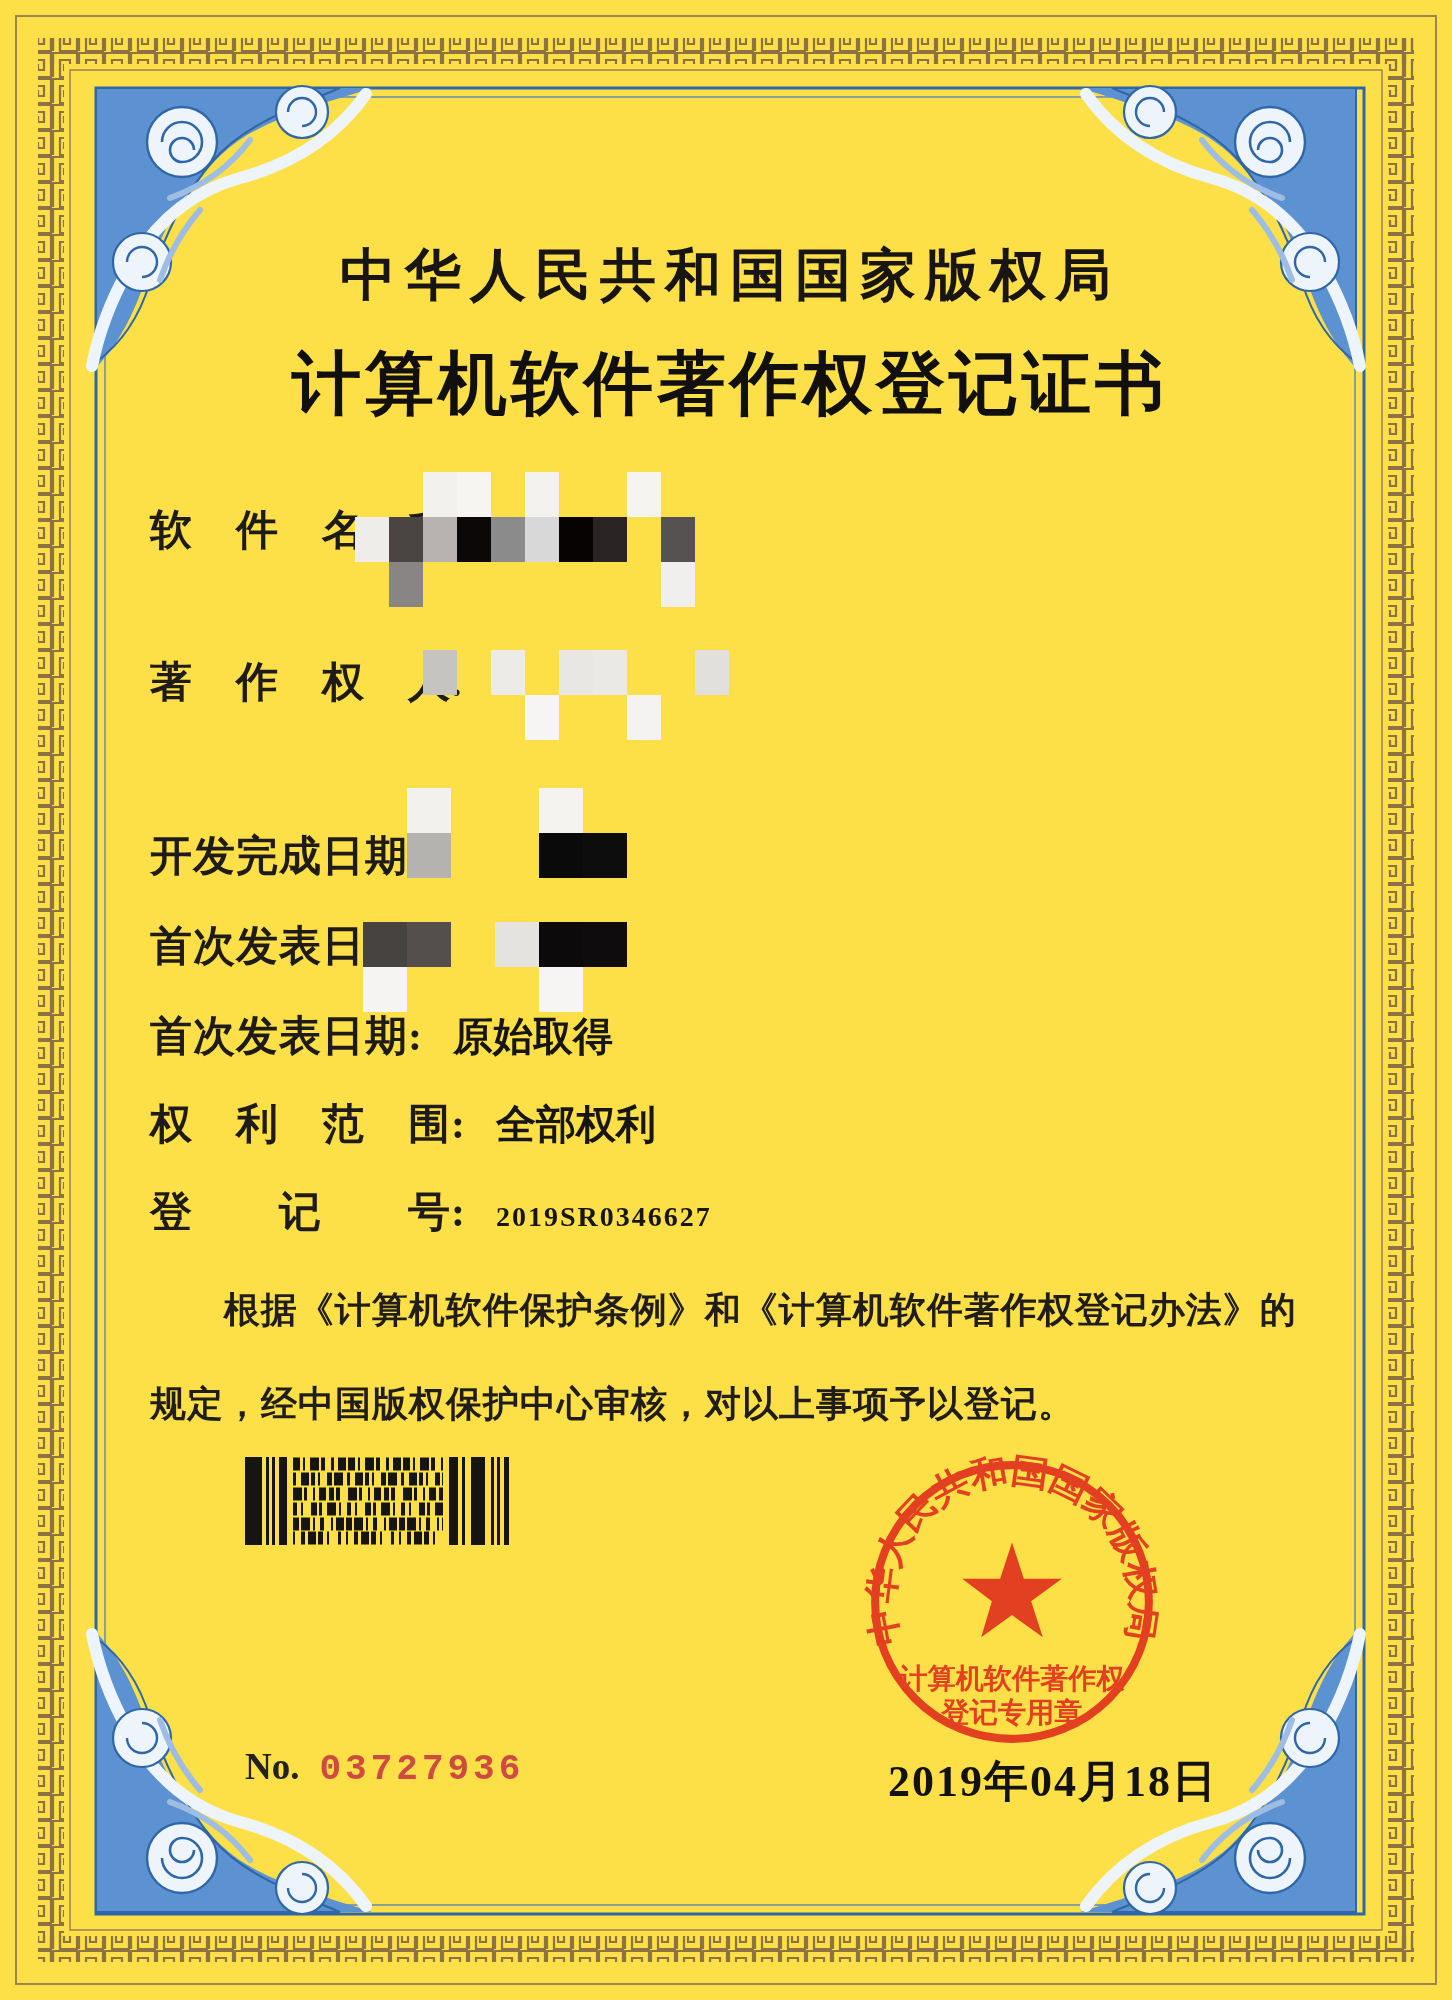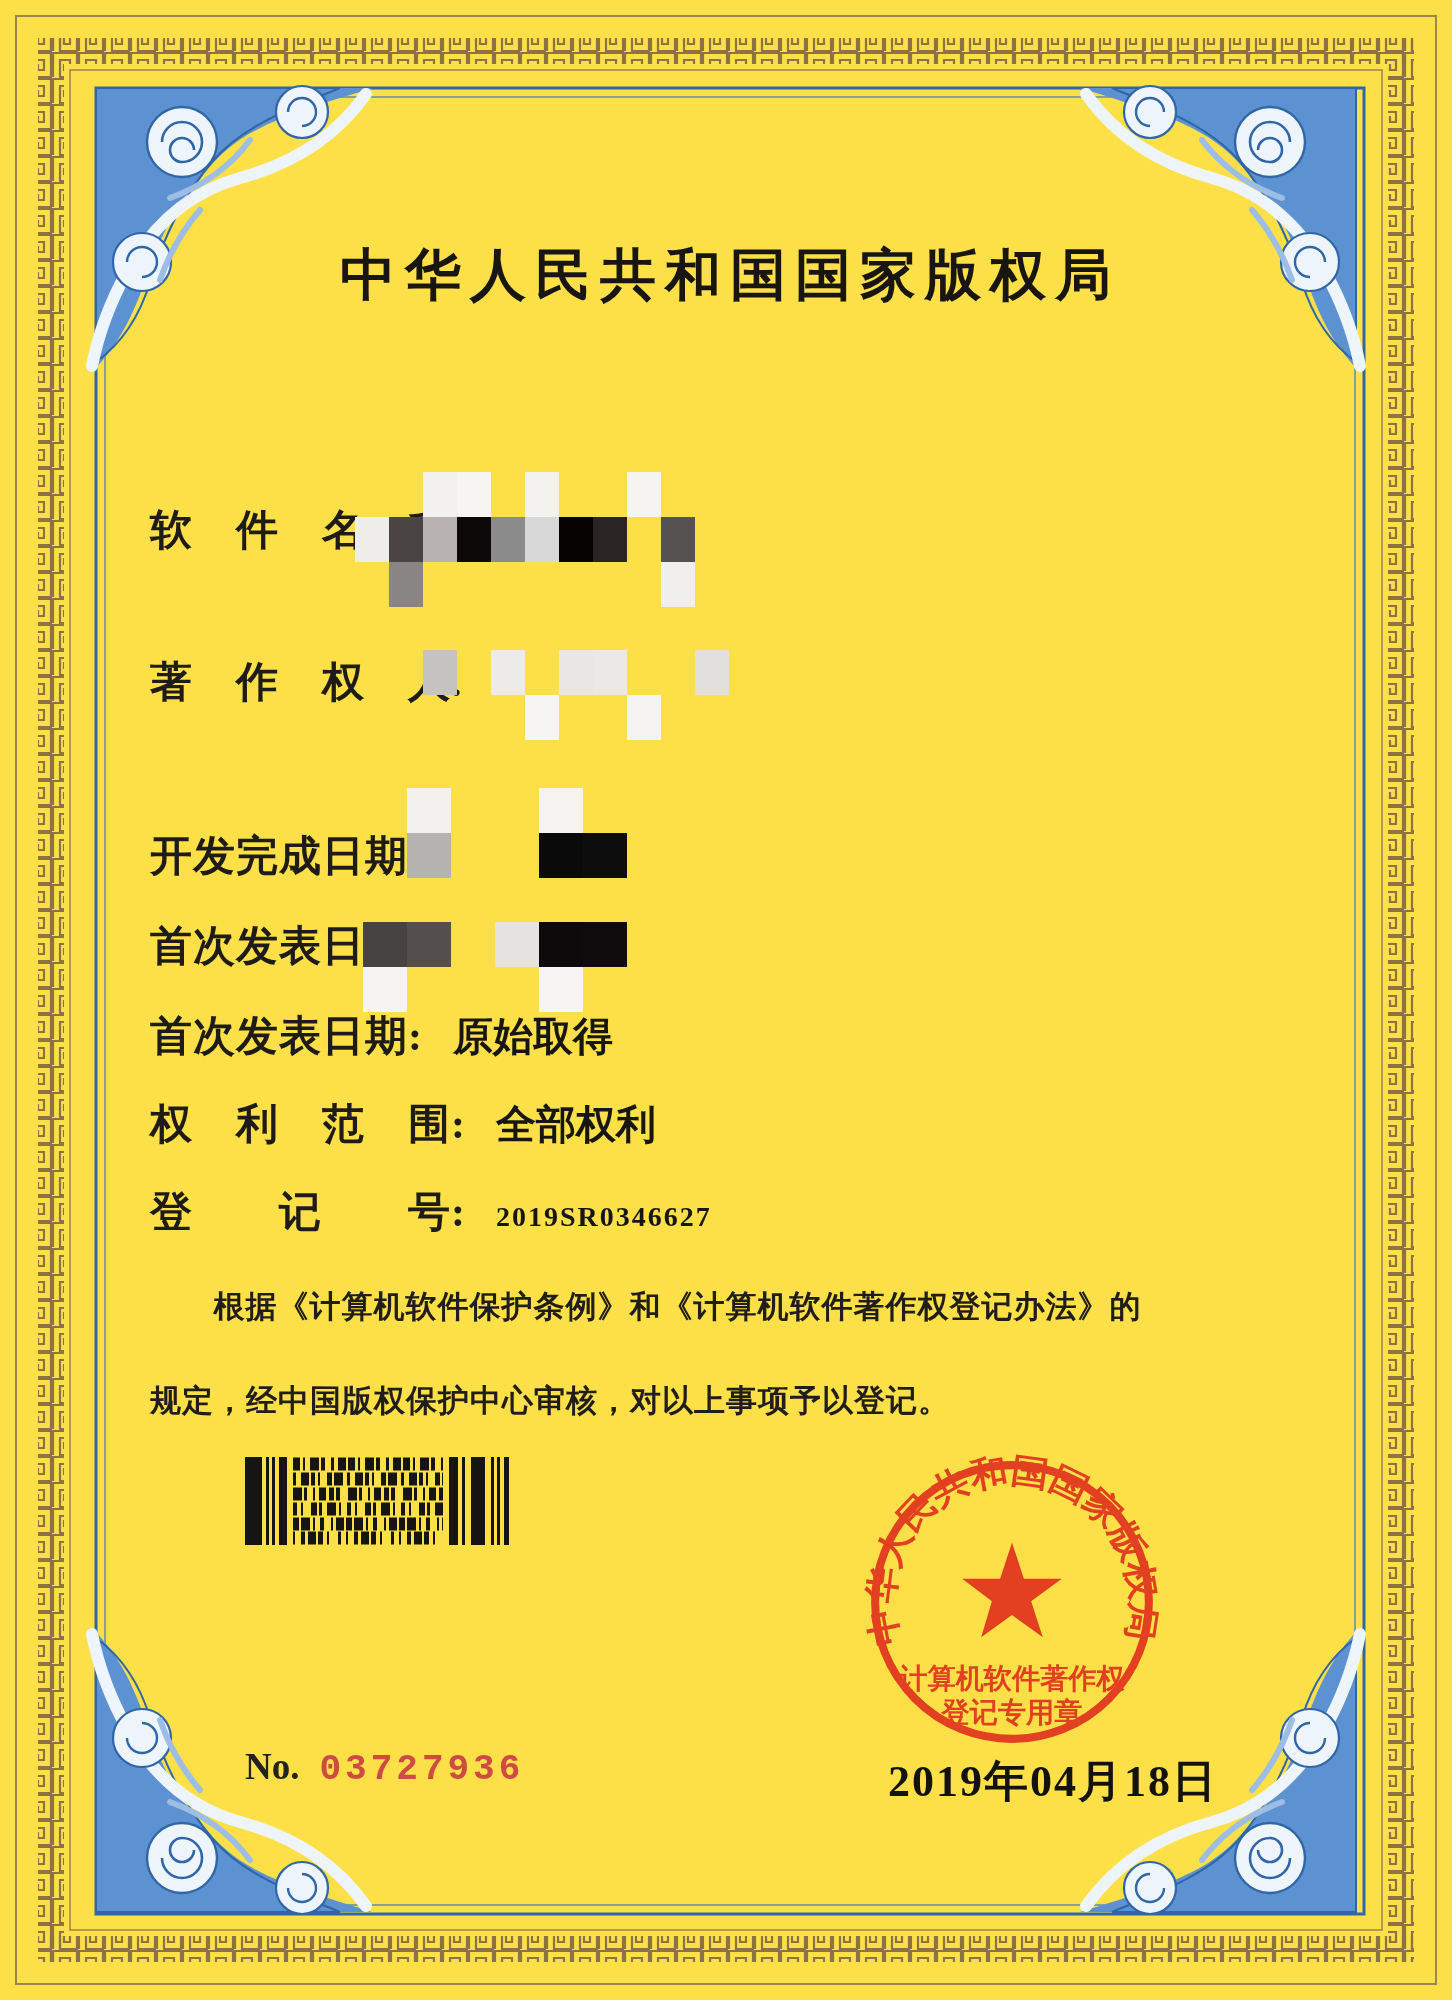--- a/index.html
+++ b/index.html
@@ -24,21 +24,21 @@
     font-size:29px;font-weight:bold;color:#2a2ek;color:#262422;
     display:flex;gap:22px;white-space:nowrap;
   }
   .frow{position:absolute;left:50px;white-space:nowrap;font-weight:bold;}
   .frow .lbl{font-size:42px;color:#1e1b18;letter-spacing:1px;}
   .frow .val{font-size:40px;color:#181614;margin-left:26px;}
   .frow .val-mono{font-size:28px;letter-spacing:2px;}
   .mosaic{position:absolute;z-index:3;}
   .para-line{
     position:absolute;left:50px;width:1185px;
-    font-size:31px;font-weight:bold;color:#201d1a;letter-spacing:1px;
+    font-size:36px;font-weight:bold;color:#201d1a;letter-spacing:1px;
   }
   .para-indent{text-indent:2.05em;}
   .barcode{position:absolute;left:145px;top:1365px;}
   .sealbox{position:absolute;left:756px;top:1356px;width:312px;height:312px;}
   .issue-date{
     position:absolute;left:788px;top:1662px;
     font-size:44px;font-weight:bold;color:#141210;letter-spacing:2px;z-index:4;
   }
   .serial{
     position:absolute;left:145px;top:1655px;font-size:37px;font-weight:bold;
@@ -86,20 +86,21 @@
 
     <use href="#corner"></use>
     <use href="#corner" transform="translate(1452,0) scale(-1,1)"></use>
     <use href="#corner" transform="translate(0,2000) scale(1,-1)"></use>
     <use href="#corner" transform="translate(1452,2000) scale(-1,-1)"></use>
   </svg>
 
   <div class="content">
 
     <div class="title1">中华人民共和国国家版权局</div>
+    <div class="title2">计算机软件著作权登记证书</div>
 
 
     <div class="frow" style="top:412px">
       <span class="lbl">软　件　名　称</span>
     </div>
     <div class="frow" style="top:564px">
       <span class="lbl">著　作　权　人.</span>
     </div>
     <div class="frow" style="top:738px">
       <span class="lbl">开发完成日期:</span>

